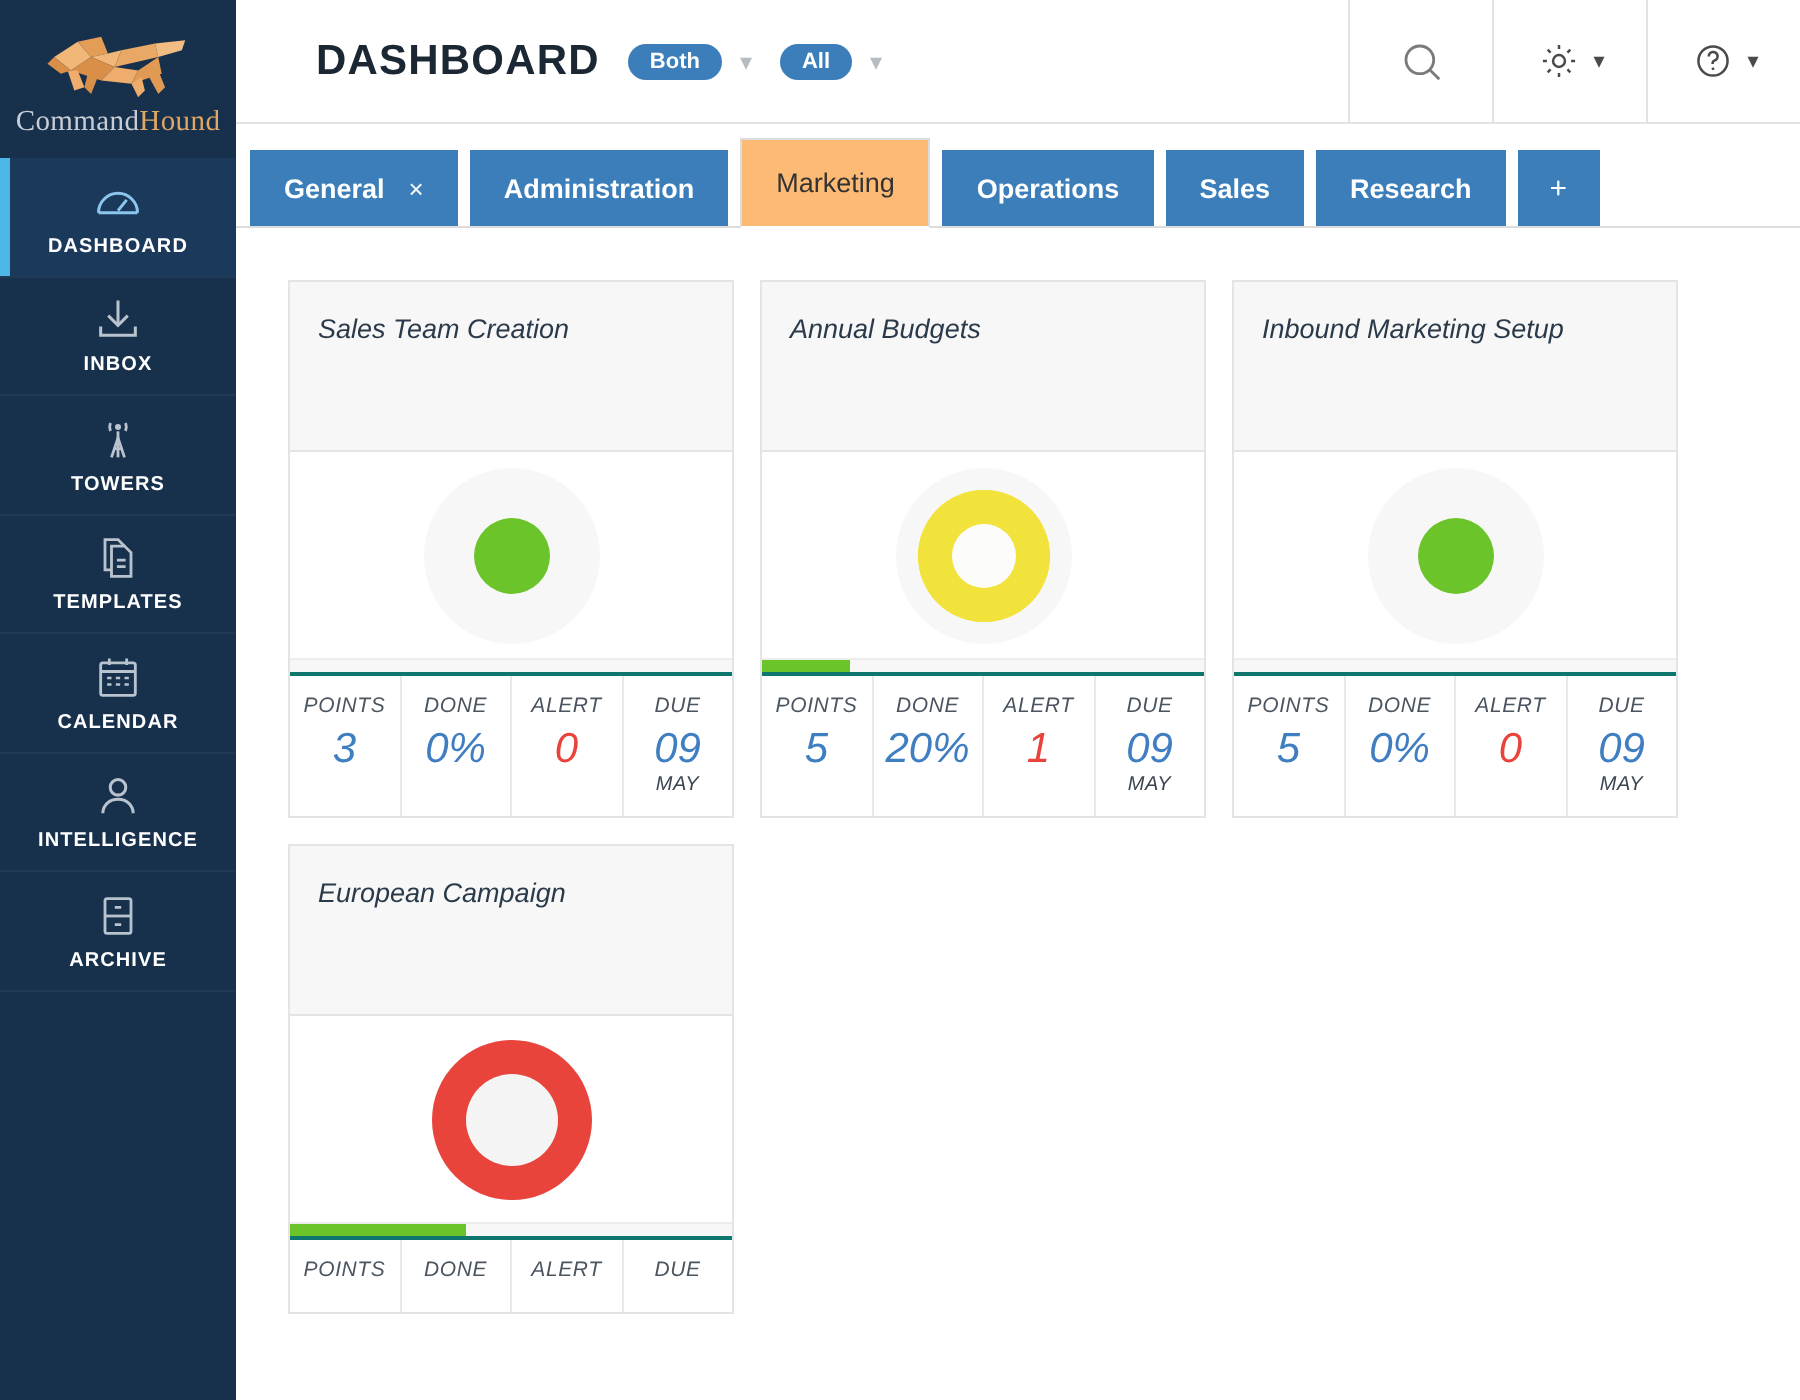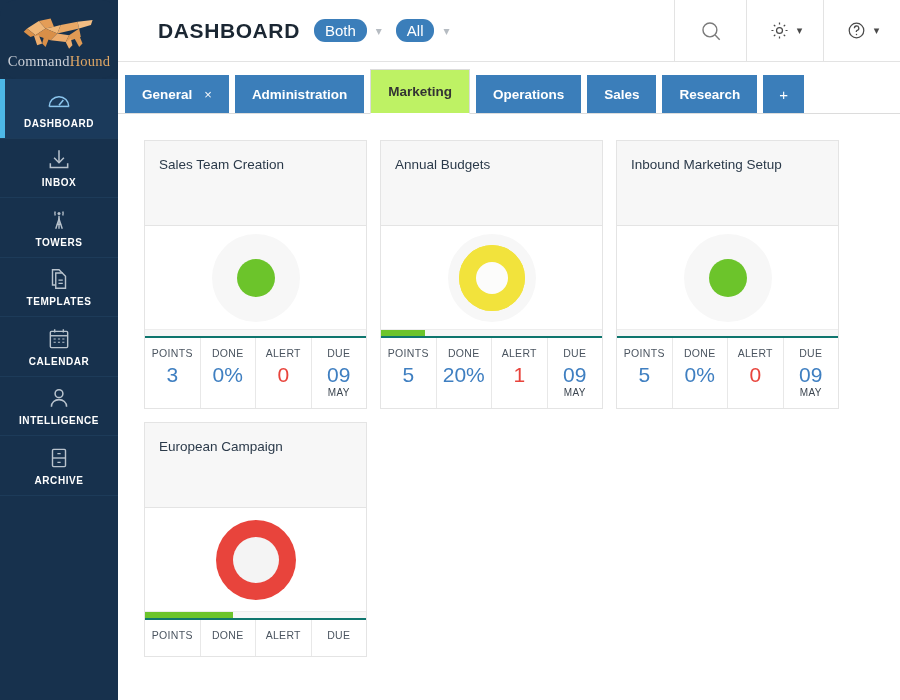--- a/index.html
+++ b/index.html
@@ -66,21 +66,21 @@
     background: #fff;
   }
   .topbar-left { flex: 1; display: flex; align-items: center; padding-left: 40px; }
   .page-title {
     font-size: 21px; font-weight: bold; color: #1b2733;
     letter-spacing: .6px;
   }
   .pill {
     display: inline-flex; align-items: center; justify-content: center;
     background: #3b7eba; color: #fff;
-    font-size: 15px; font-weight: normal;
+    font-size: 11px; font-weight: bold;
     border-radius: 11px; padding: 3px 11px;
     margin-left: 14px; cursor: pointer;
   }
   .caret {
     margin-left: 9px; color: #b6bcc2;
     font-size: 12px; cursor: pointer; user-select: none;
   }
   .topbar-cell {
     width: 72px; display: flex; align-items: center; justify-content: center;
     border-left: 1px solid #e3e3e3; cursor: pointer; gap: 6px;
@@ -99,35 +99,35 @@
     position: relative; z-index: 1;
   }
   .tab {
     height: 38px; padding: 12px 17px;
     display: flex; align-items: center; gap: 12px;
     background: #3b7eba; color: #fff;
     font-size: 13.5px; font-weight: bold;
     cursor: pointer; white-space: nowrap;
   }
   .tab.active {
-    background: #bef264; color: #333; font-weight: bold;
+    background: #fdba74; color: #333; font-weight: normal;
     height: 45px;
     border: 1px solid #dcdcdc; border-bottom: 1px solid #fff;
     margin-bottom: -1px;
   }
   .tab .tab-close { font-size: 13px; font-weight: normal; opacity: .95; }
   .tab.add { padding: 0 16px; font-size: 15px; font-weight: normal; }
 
   
   .content {
     flex: 1; overflow: hidden;
     padding: 26px 0 0 26px;
     background: #fff;
   }
-  .card-grid { display: flex; flex-wrap: wrap; gap: 13px; }
+  .card-grid { display: flex; flex-wrap: wrap; gap: 13px; font-style: italic; }
   .card {
     width: 223px;
     border: 1px solid #e4e4e4;
     background: #fff;
     display: flex; flex-direction: column;
     cursor: pointer;
   }
   .card-head {
     height: 85px; background: #f7f7f7;
     border-bottom: 1px solid #e4e4e4;

